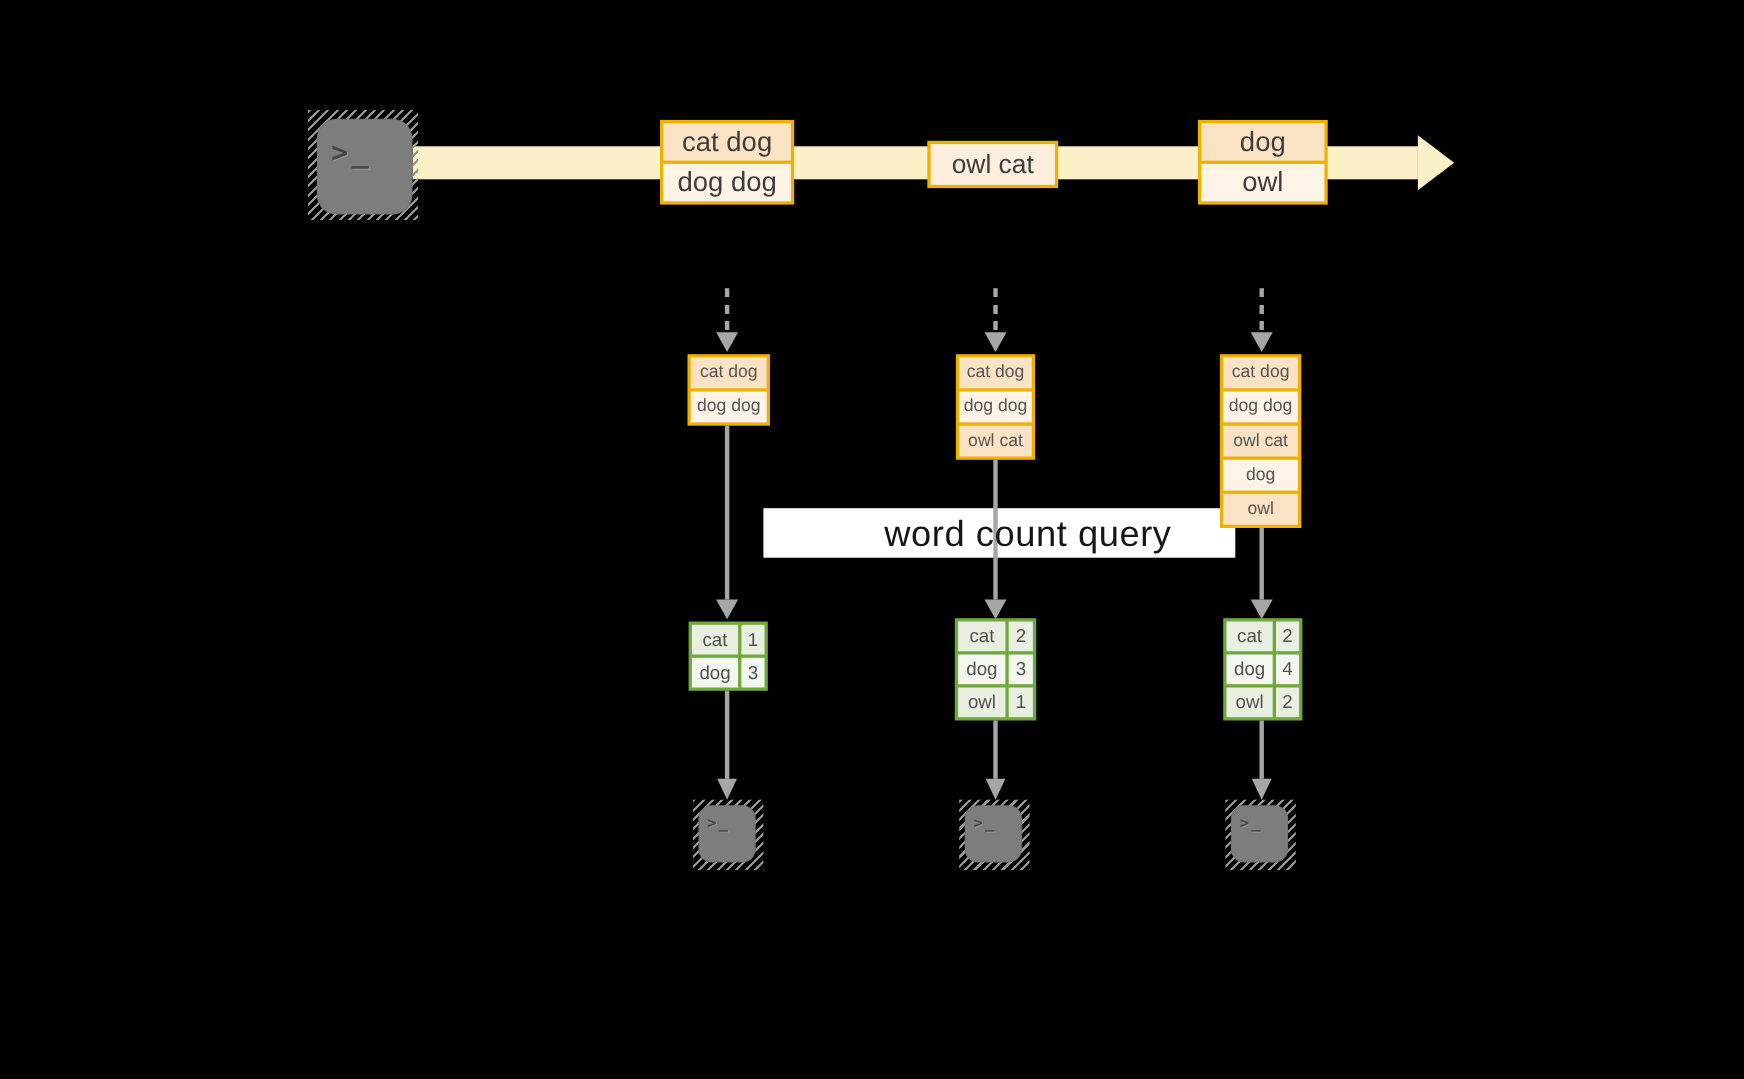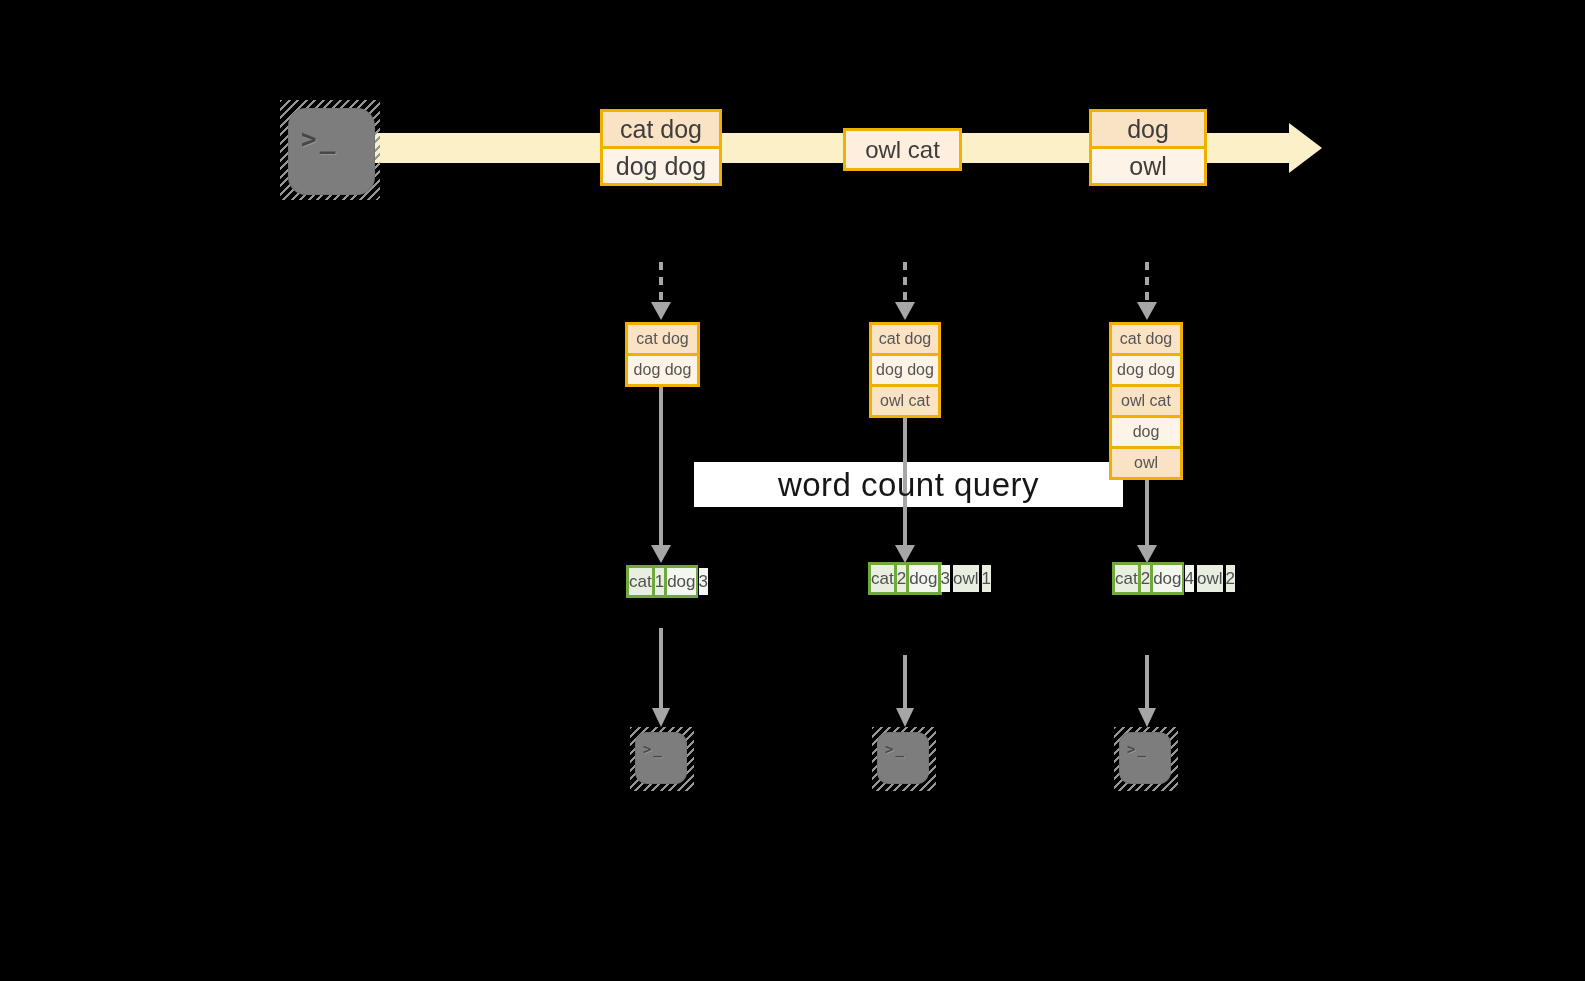--- a/index.html
+++ b/index.html
@@ -50,21 +50,21 @@
   }
   .stack .srow{
     height:28px;display:flex;align-items:center;justify-content:center;
     font-size:16px;color:#555;
   }
   .stack .srow:nth-child(odd){background:#fae3c5;}
   .stack .srow:nth-child(even){background:#fdf3e6;}
 
   
   .gtable{
-    background:#70a83d;display:flex;flex-direction:row;gap:3px;padding:3px;
+    background:#70a83d;display:flex;flex-direction:column;gap:3px;padding:3px;
     box-sizing:border-box;z-index:4;
   }
   .gtable .trow{display:grid;grid-template-columns:2fr 1fr;gap:3px;height:27px;}
   .gtable .cell{display:flex;align-items:center;justify-content:center;font-size:17px;color:#505050;}
   .gtable .trow:nth-child(odd) .cell{background:#e8eee0;}
   .gtable .trow:nth-child(even) .cell{background:#f4f7f0;}
 
   
   .vline{width:4px;background:#a6a6a6;z-index:2;}
   .vdash{
@@ -139,21 +139,21 @@
 
   <div class="abs banner-bg" style="left:694px;top:462px;width:429px;height:45px;"></div>
 
   <div class="abs vline" style="left:659px;top:387px;height:158px;"></div>
   <div class="abs head-down" style="left:651px;top:545px;"></div>
   <div class="abs vline" style="left:903px;top:418px;height:127px;"></div>
   <div class="abs head-down" style="left:895px;top:545px;"></div>
   <div class="abs vline" style="left:1145px;top:480px;height:65px;"></div>
   <div class="abs head-down" style="left:1137px;top:545px;"></div>
 
-  <div class="abs banner-text" style="left:694px;top:462px;width:429px;height:45px;">word count query</div>
+  <div class="abs banner-text" style="left:720px;top:462px;width:429px;height:45px;">word count query</div>
 
   <div class="abs gtable" style="left:626px;top:565px;width:72px;">
     <div class="trow">
       <div class="cell">cat</div>
       <div class="cell">1</div>
     </div>
     <div class="trow">
       <div class="cell">dog</div>
       <div class="cell">3</div>
     </div>

